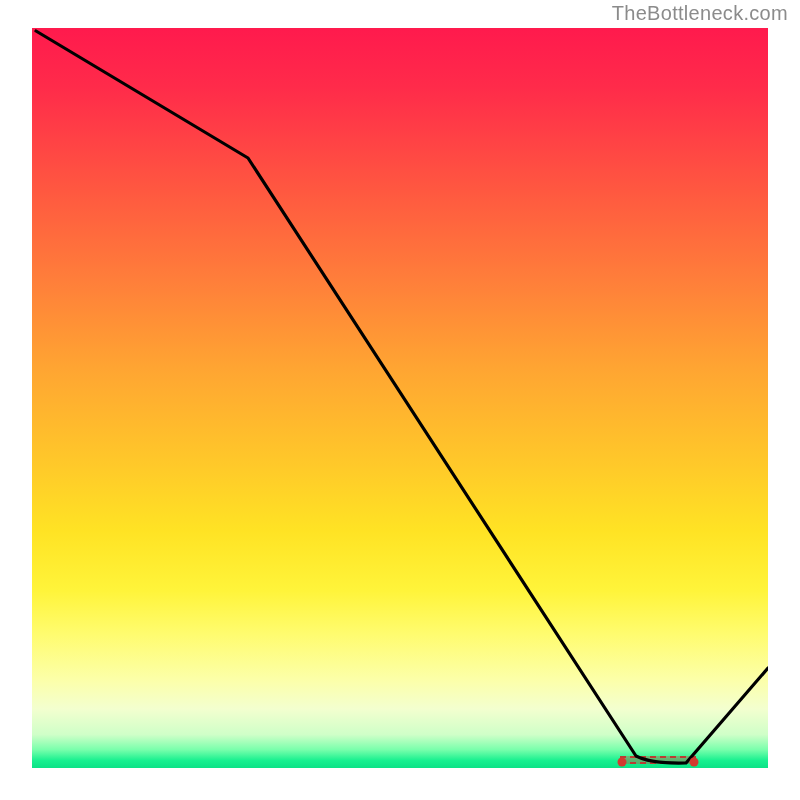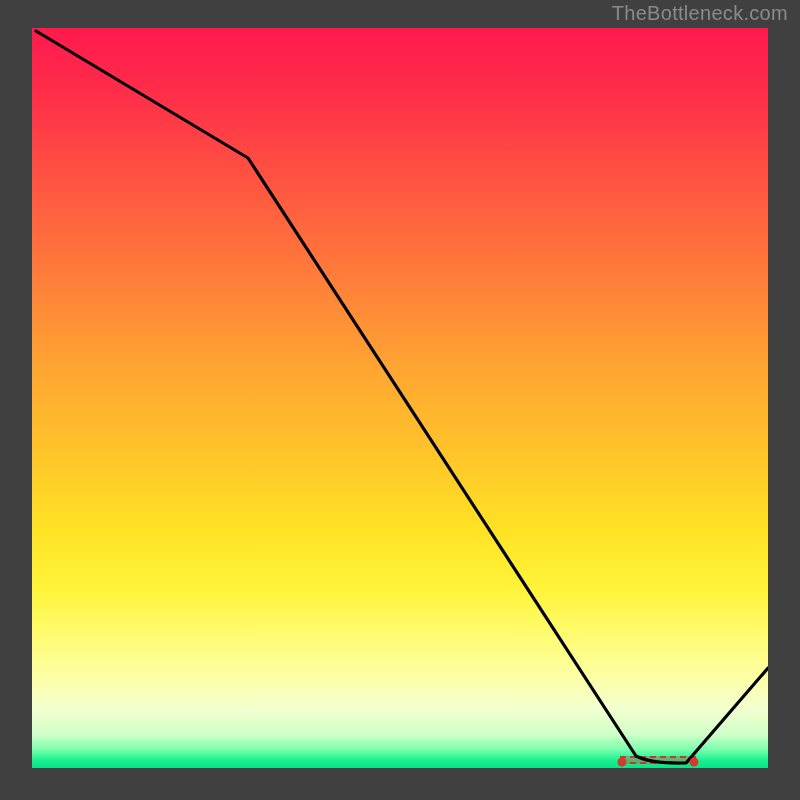--- a/index.html
+++ b/index.html
@@ -8,21 +8,21 @@
     width: 800px;
     height: 800px;
     background: #000;
     overflow: hidden;
     font-family: Arial, Helvetica, sans-serif;
   }
   .stage {
     position: relative;
     width: 800px;
     height: 800px;
-    background: #404040;
+    background: #ffffff;
   }
   .watermark {
     position: absolute;
     top: 2px;
     right: 12px;
     color: #8b8b8b;
     font-size: 20px;
     font-weight: 500;
     letter-spacing: 0.3px;
     user-select: none;

